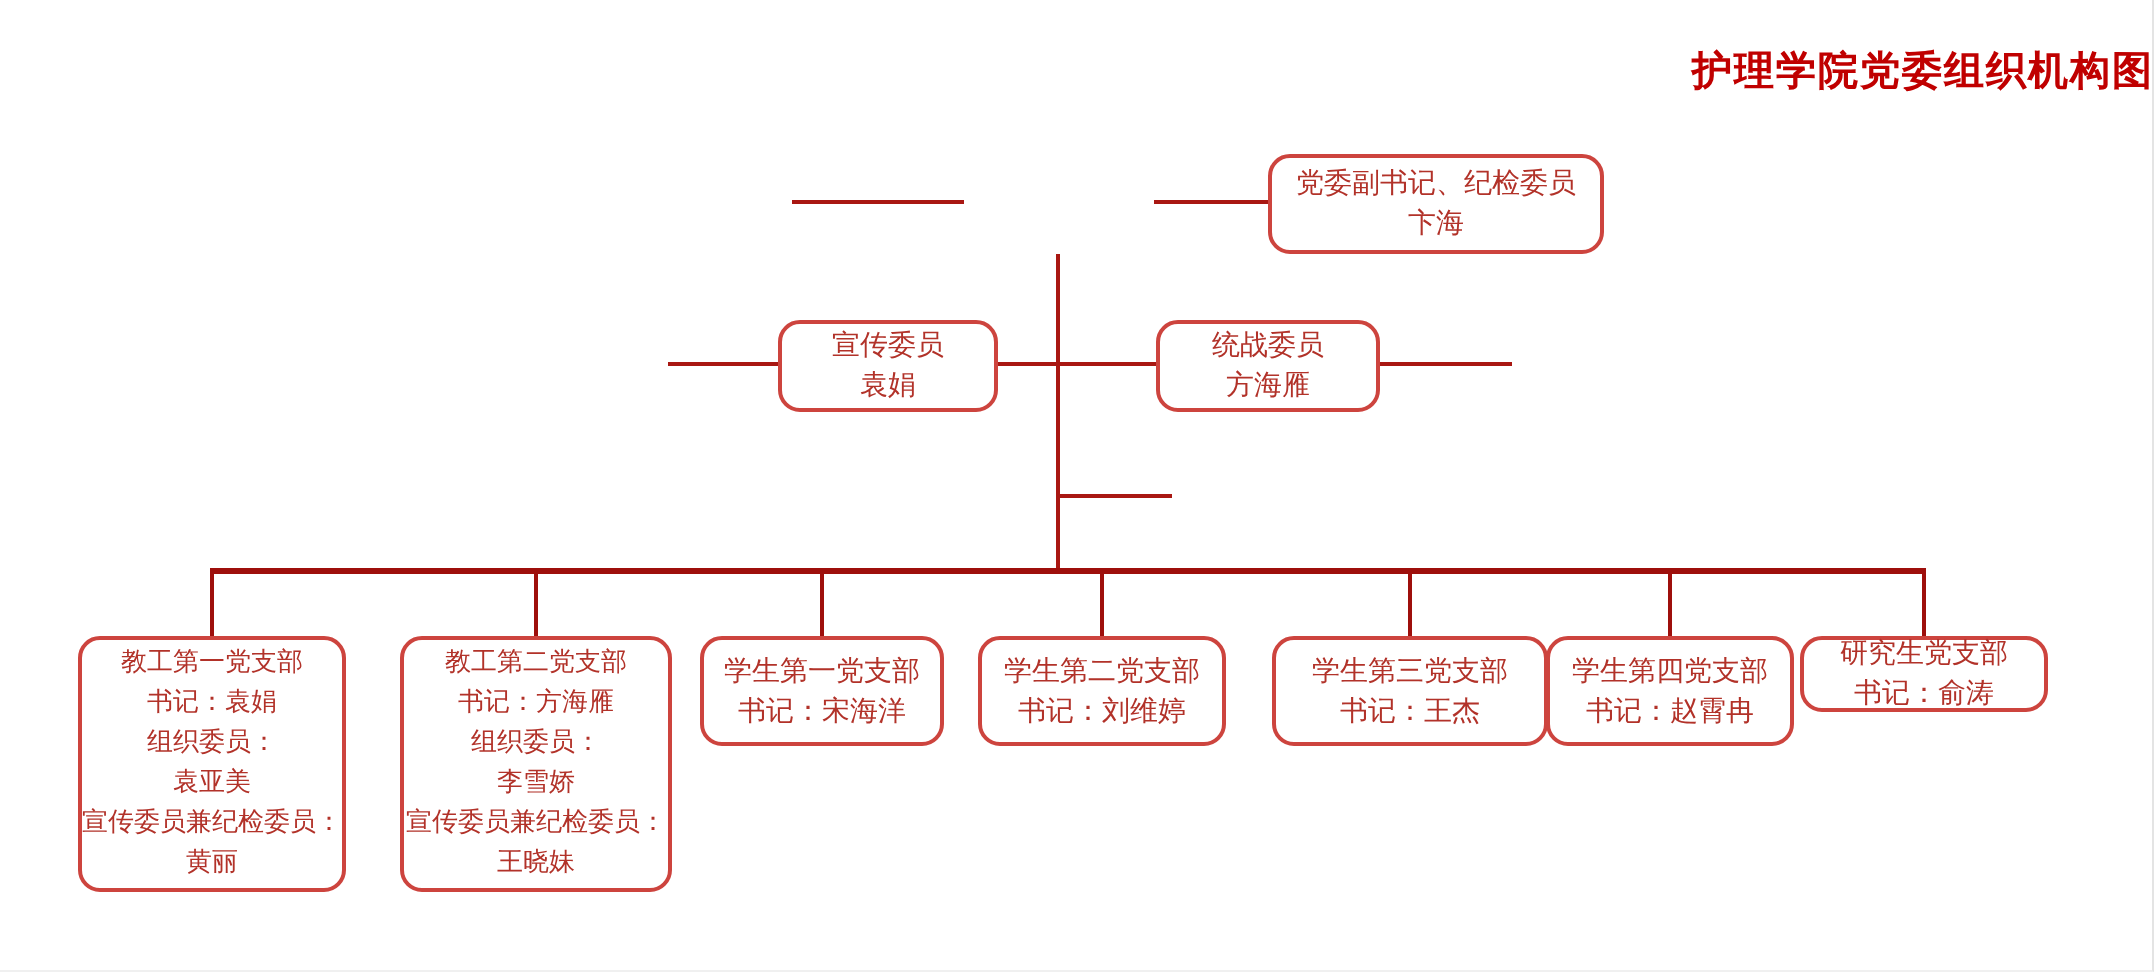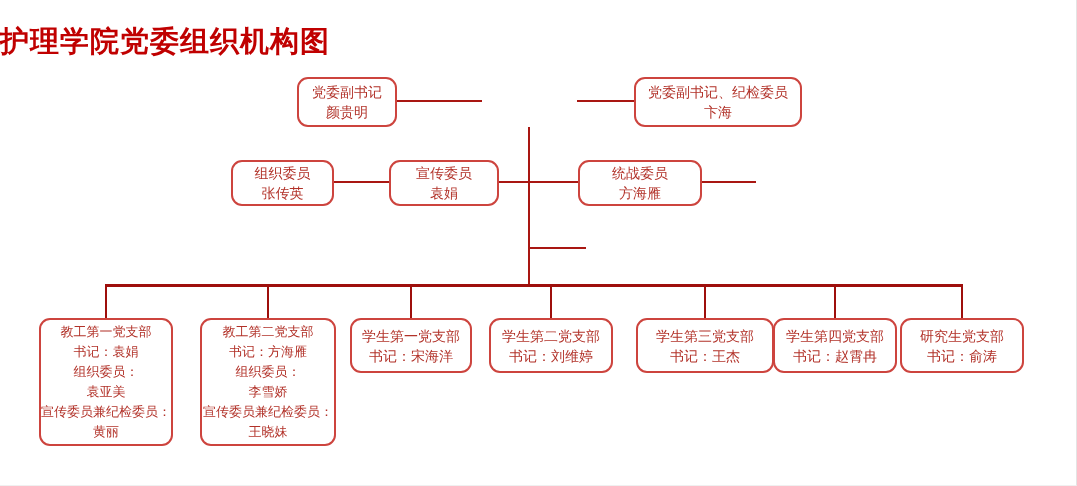--- a/index.html
+++ b/index.html
@@ -8,22 +8,22 @@
     width:1077px;height:486px;
     background:#ffffff;
     font-family:"DejaVu Sans","Liberation Sans",sans-serif;
     overflow:hidden;
     border-right:1px solid #e4e4e4;
     border-bottom:1px solid #f0f0f0;
     box-sizing:border-box;
   }
   .title{
     position:absolute;left:0;top:22px;width:1077px;
-    margin:0;text-align:left;
-    font-size:29px;font-weight:bold;letter-spacing:1px;
+    margin:0;text-align:right;
+    font-size:20px;font-weight:bold;letter-spacing:1px;
     color:#c00000;
   }
   .node{
     position:absolute;box-sizing:border-box;
     background:#ffffff;
     border:2px solid #cd443e;
     border-radius:11px;
     color:#b23229;
     display:flex;flex-direction:column;
     justify-content:center;align-items:center;
@@ -58,38 +58,30 @@
   <div class="line h" style="left:528px;top:247px;width:58px"></div>
   <div class="line thick" style="left:105px;top:284px;width:858px"></div>
   <div class="line drop" style="left:105px;top:284px;height:34px"></div>
   <div class="line drop" style="left:267px;top:284px;height:34px"></div>
   <div class="line drop" style="left:410px;top:284px;height:34px"></div>
   <div class="line drop" style="left:550px;top:284px;height:34px"></div>
   <div class="line drop" style="left:704px;top:284px;height:34px"></div>
   <div class="line drop" style="left:834px;top:284px;height:34px"></div>
   <div class="line drop" style="left:961px;top:284px;height:34px"></div>
 
-  <div class="node" style="left:297px;top:77px;width:100px;height:50px">
-    <span class="ln">党委副书记</span>
-    <span class="ln">颜贵明</span>
-  </div>
   <div class="node" style="left:634px;top:77px;width:168px;height:50px">
     <span class="ln">党委副书记、纪检委员</span>
     <span class="ln">卞海</span>
   </div>
 
-  <div class="node" style="left:231px;top:160px;width:103px;height:46px">
-    <span class="ln">组织委员</span>
-    <span class="ln">张传英</span>
-  </div>
   <div class="node" style="left:389px;top:160px;width:110px;height:46px">
     <span class="ln">宣传委员</span>
     <span class="ln">袁娟</span>
   </div>
-  <div class="node" style="left:578px;top:160px;width:124px;height:46px">
+  <div class="node" style="left:578px;top:160px;width:112px;height:46px">
     <span class="ln">统战委员</span>
     <span class="ln">方海雁</span>
   </div>
 
 
   <div class="node tall" style="left:39px;top:318px;width:134px;height:128px">
     <span class="ln">教工第一党支部</span>
     <span class="ln">书记：袁娟</span>
     <span class="ln">组织委员：</span>
     <span class="ln">袁亚美</span>
@@ -113,18 +105,18 @@
     <span class="ln">书记：刘维婷</span>
   </div>
   <div class="node" style="left:636px;top:318px;width:138px;height:55px">
     <span class="ln">学生第三党支部</span>
     <span class="ln">书记：王杰</span>
   </div>
   <div class="node" style="left:773px;top:318px;width:124px;height:55px">
     <span class="ln">学生第四党支部</span>
     <span class="ln">书记：赵霄冉</span>
   </div>
-  <div class="node" style="left:900px;top:318px;width:124px;height:55px">
+  <div class="node" style="left:900px;top:318px;width:124px;height:38px">
     <span class="ln">研究生党支部</span>
     <span class="ln">书记：俞涛</span>
   </div>
 
 </div>
 
 </body></html>

